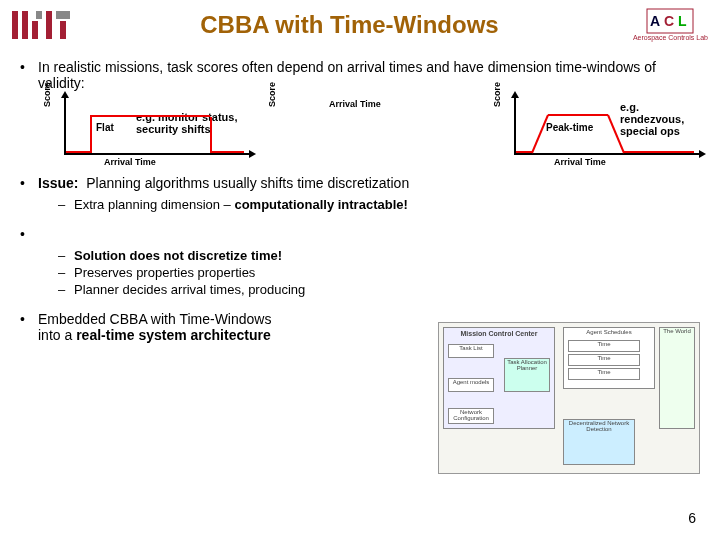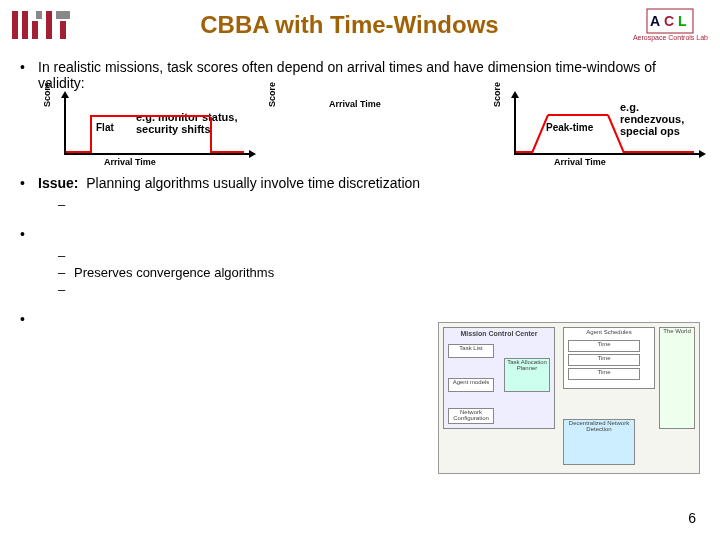--- a/index.html
+++ b/index.html
@@ -217,43 +217,50 @@
         </svg>
         <div class="redline" style="left:108px;bottom:0;width:70px"></div>
       </div>
       <div class="xlabel">Arrival Time</div>
     </div>
   </div>
 
   <div class="bullet">
     <div class="bullet-dot">•</div>
     <div>
-      <span class="bold">Issue:</span>&nbsp;&nbsp;<span>Planning algorithms usually involve time discretization</span>
-    </div>
-  </div>
-  <div class="sub-bullet">
-    <div class="sub-dash">–</div>
+      <span class="bold">Issue:</span>&nbsp;&nbsp;<span>Planning algorithms usually shifts time discretization</span>
+    </div>
+  </div>
+  <div class="sub-bullet">
+    <div class="sub-dash">–</div>
+    <div><span>Extra planning dimension – </span><span class="bold">computationally intractable!</span></div>
   </div>
 
   <div class="bullet" style="margin-top:14px">
     <div class="bullet-dot">•</div>
   </div>
   <div class="sub-bullet">
     <div class="sub-dash">–</div>
-  </div>
-  <div class="sub-bullet">
-    <div class="sub-dash">–</div>
-    <div>Preserves convergence algorithms</div>
-  </div>
-  <div class="sub-bullet">
-    <div class="sub-dash">–</div>
+    <div class="bold">Solution does not discretize time!</div>
+  </div>
+  <div class="sub-bullet">
+    <div class="sub-dash">–</div>
+    <div>Preserves properties properties</div>
+  </div>
+  <div class="sub-bullet">
+    <div class="sub-dash">–</div>
+    <div>Planner decides arrival times, producing</div>
   </div>
 
   <div class="bullet" style="margin-top:14px">
     <div class="bullet-dot">•</div>
+    <div>
+      <span>Embedded CBBA with Time-Windows</span><br>
+      <span>into a </span><span class="bold">real-time system architecture</span>
+    </div>
   </div>
 
 </div>
 
 <div class="diagram-thumb">
   <div class="diag-box" style="left:4px;top:4px;width:110px;height:100px;background:#eef">
     <div style="font-weight:bold;font-size:7px;padding:2px">Mission Control Center</div>
     <div class="diag-box" style="left:4px;top:16px;width:44px;height:12px">Task List</div>
     <div class="diag-box" style="left:4px;top:50px;width:44px;height:12px">Agent models</div>
     <div class="diag-box" style="left:4px;top:80px;width:44px;height:14px">Network Configuration</div>

